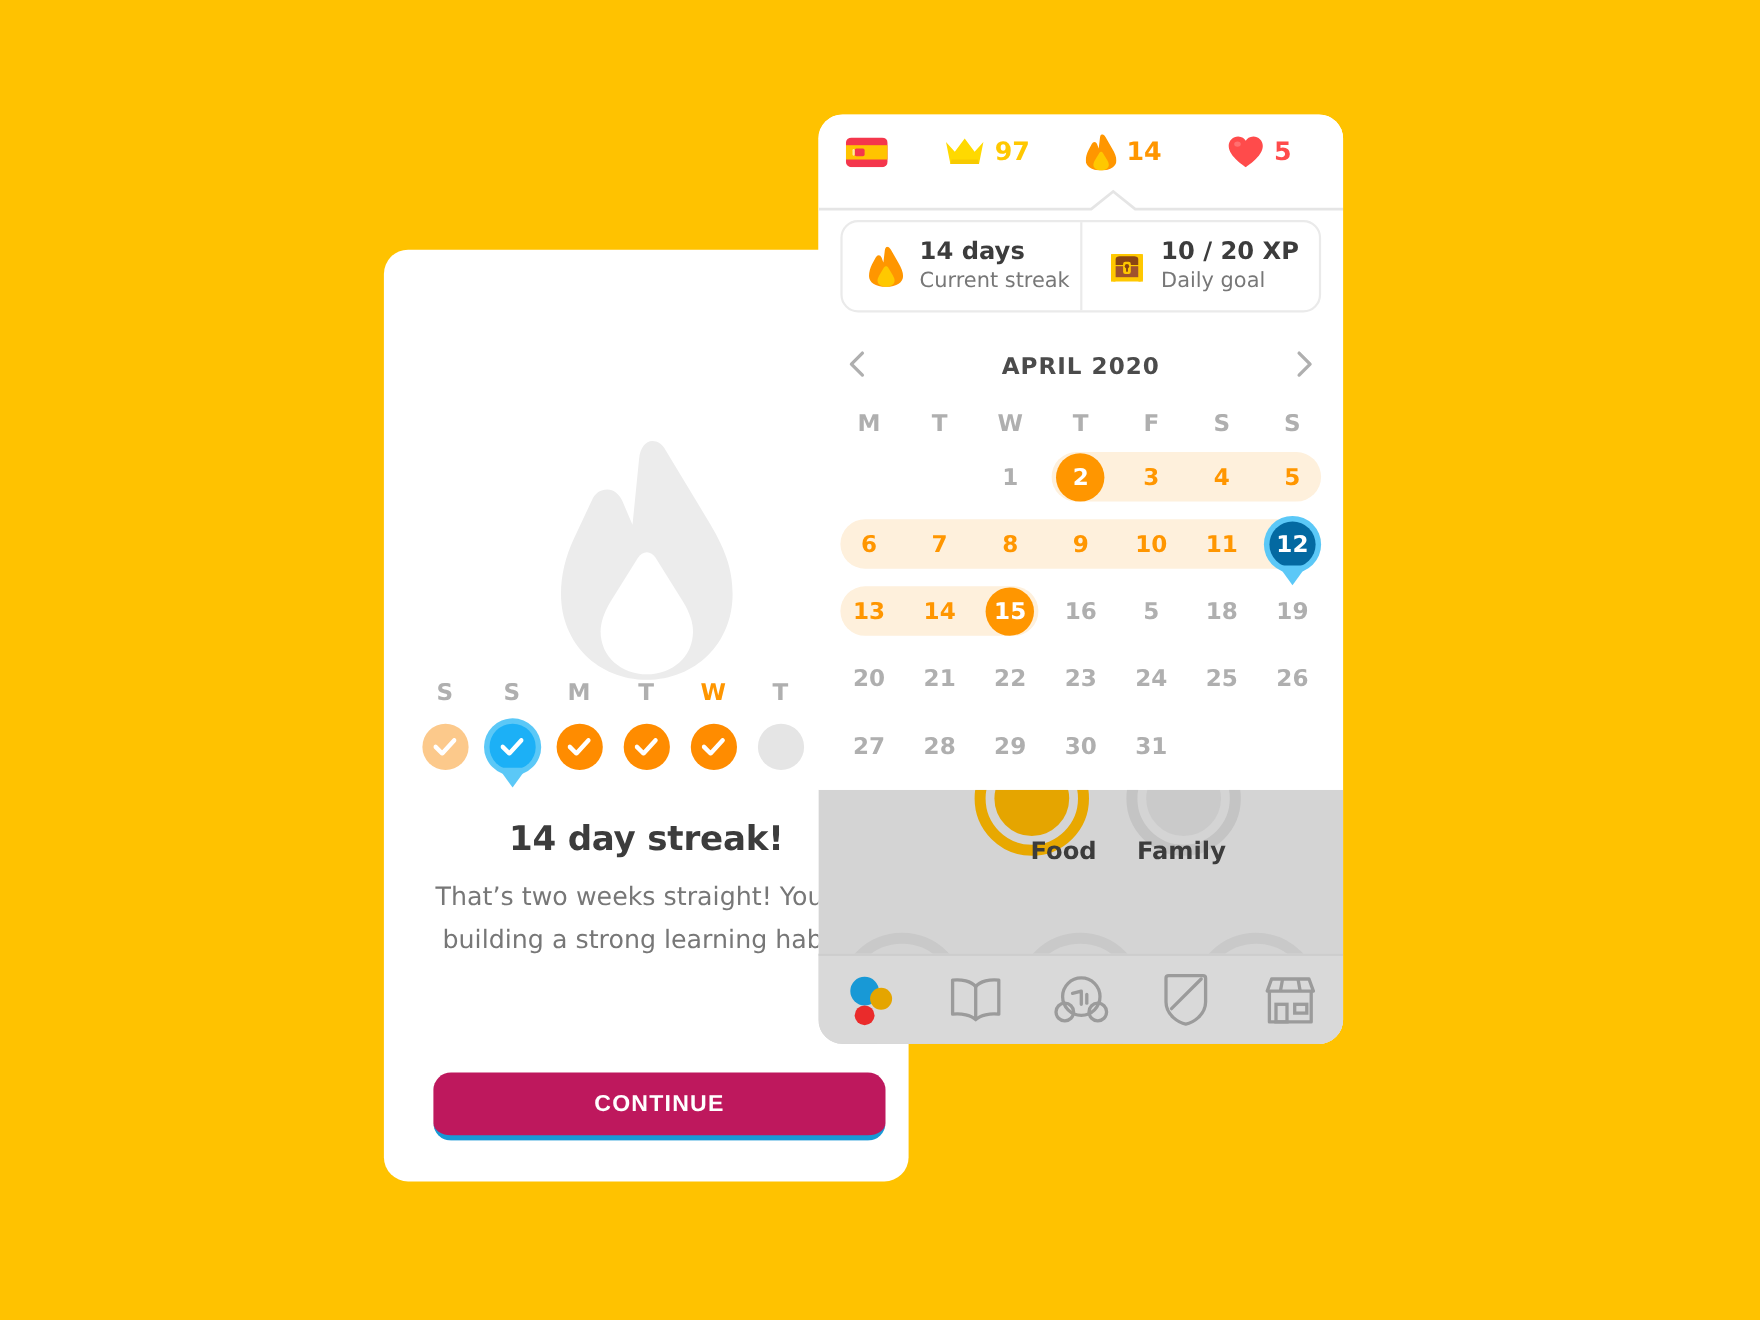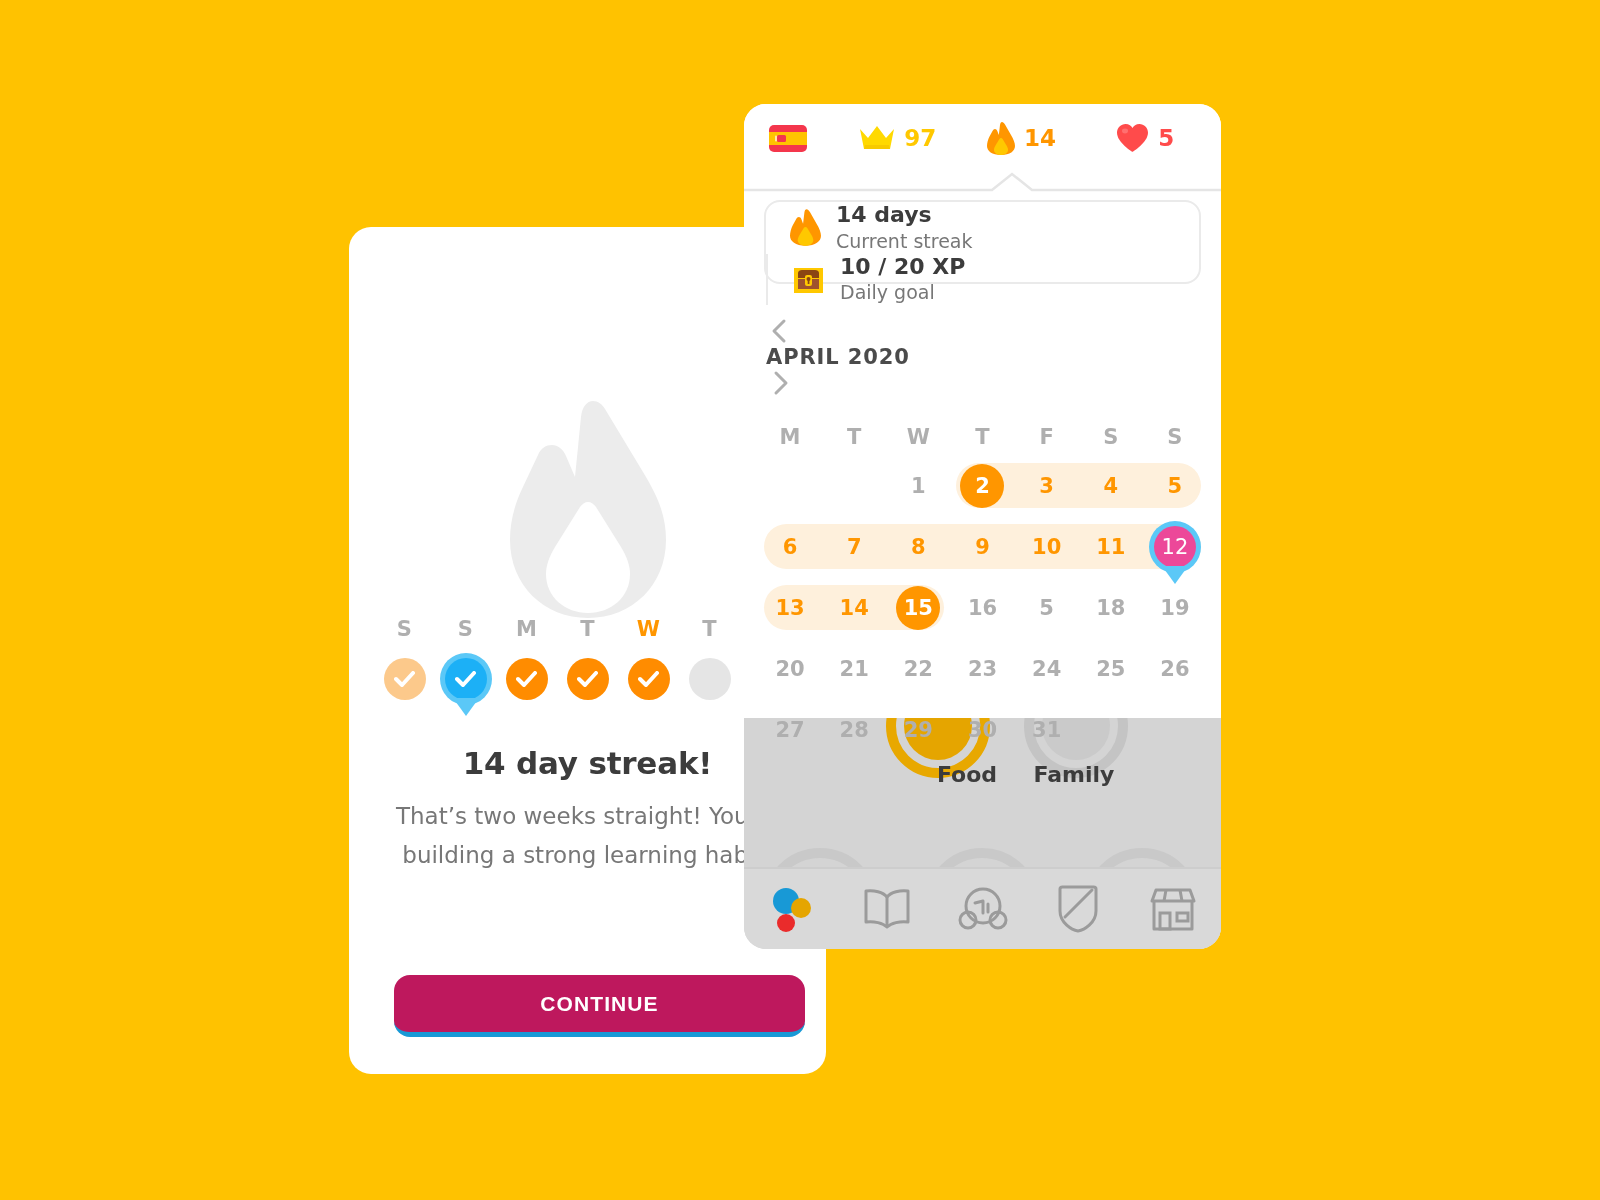--- a/index.html
+++ b/index.html
@@ -158,24 +158,23 @@
     gap: 15px;
     padding-left: 24px;
   }
   .stat + .stat { border-left: 2px solid #EAEAEA; }
   .stat-txt .big { font-size: 22px; font-weight: 800; color: #3C3C3C; line-height: 1.22; }
   .stat-txt .small { font-size: 19px; color: #777777; line-height: 1.3; }
 
   
   .month-nav {
     display: flex;
-    align-items: flex-start;
+    align-items: flex-end;
     justify-content: space-between;
     margin: 33px 22px 0 22px;
-    flex-direction: column;
   }
   .month-label {
     font-size: 21px;
     font-weight: 800;
     color: #4B4B4B;
     letter-spacing: .9px;
   }
   .chev { width: 28px; height: 28px; cursor: pointer; }
 
   
@@ -205,24 +204,24 @@
     width: 44px; height: 44px;
     border-radius: 50%;
     background: #FF9600;
     color: #fff;
     display: flex; align-items: center; justify-content: center;
     font-weight: 800;
   }
   .cal-cell.today span {
     width: 42px; height: 42px;
     border-radius: 50%;
-    background: #ec4899;
+    background: #0369a1;
     color: #fff;
     display: flex; align-items: center; justify-content: center;
-    font-weight: 400;
+    font-weight: 700;
     box-shadow: 0 0 0 5px #5BC8F7;
     position: relative;
   }
   .cal-cell.today span::after {
     content: "";
     position: absolute;
     bottom: -16px; left: 50%;
     transform: translateX(-50%);
     width: 0; height: 0;
     border-left: 13px solid transparent;
@@ -393,21 +392,21 @@
         <ellipse cx="9" cy="8" rx="3" ry="2.4" fill="#FF7070"></ellipse>
       </svg>
       <span class="hdr-val red">5</span>
     </div>
   </div>
 
   <svg class="hdr-divider" viewBox="0 0 477 26" preserveAspectRatio="none" style="z-index:3;">
     <path d="M0 18 L248 18 L268 2 L288 18 L477 18" stroke="#E5E5E5" stroke-width="2.5" fill="none"></path>
   </svg>
 
-  <div class="stats-card" style="position:relative;z-index:3;flex-direction:column;">
+  <div class="stats-card" style="position:relative;z-index:3;">
     <div class="stat">
       <svg width="31" height="37" viewBox="0 0 28 33">
         <path d="M15 0 C16 0 17 1 18 2.5 L24 13 C26.5 17 28 21 28 24 C28 29 23 33 14 33 C5 33 0 29 0 24 C0 21 1 17.5 2.5 14.5 L5.5 9 C6.2 7.7 7 7 8 7 C9 7 9.8 7.7 10.3 9 L11.8 13 L13 3 C13.3 1 14 0 15 0 Z" fill="#FF9600"></path>
         <path d="M14 16 C14.6 16 15.2 16.4 15.6 17 L19.5 23.5 C20.6 25.4 21 26.8 21 28 C21 30.8 18 33 14 33 C10 33 7 30.8 7 28 C7 26.8 7.4 25.4 8.5 23.5 L12.4 17 C12.8 16.4 13.4 16 14 16 Z" fill="#FFC800"></path>
       </svg>
       <div class="stat-txt">
         <div class="big">14 days</div>
         <div class="small">Current streak</div>
       </div>
     </div>

